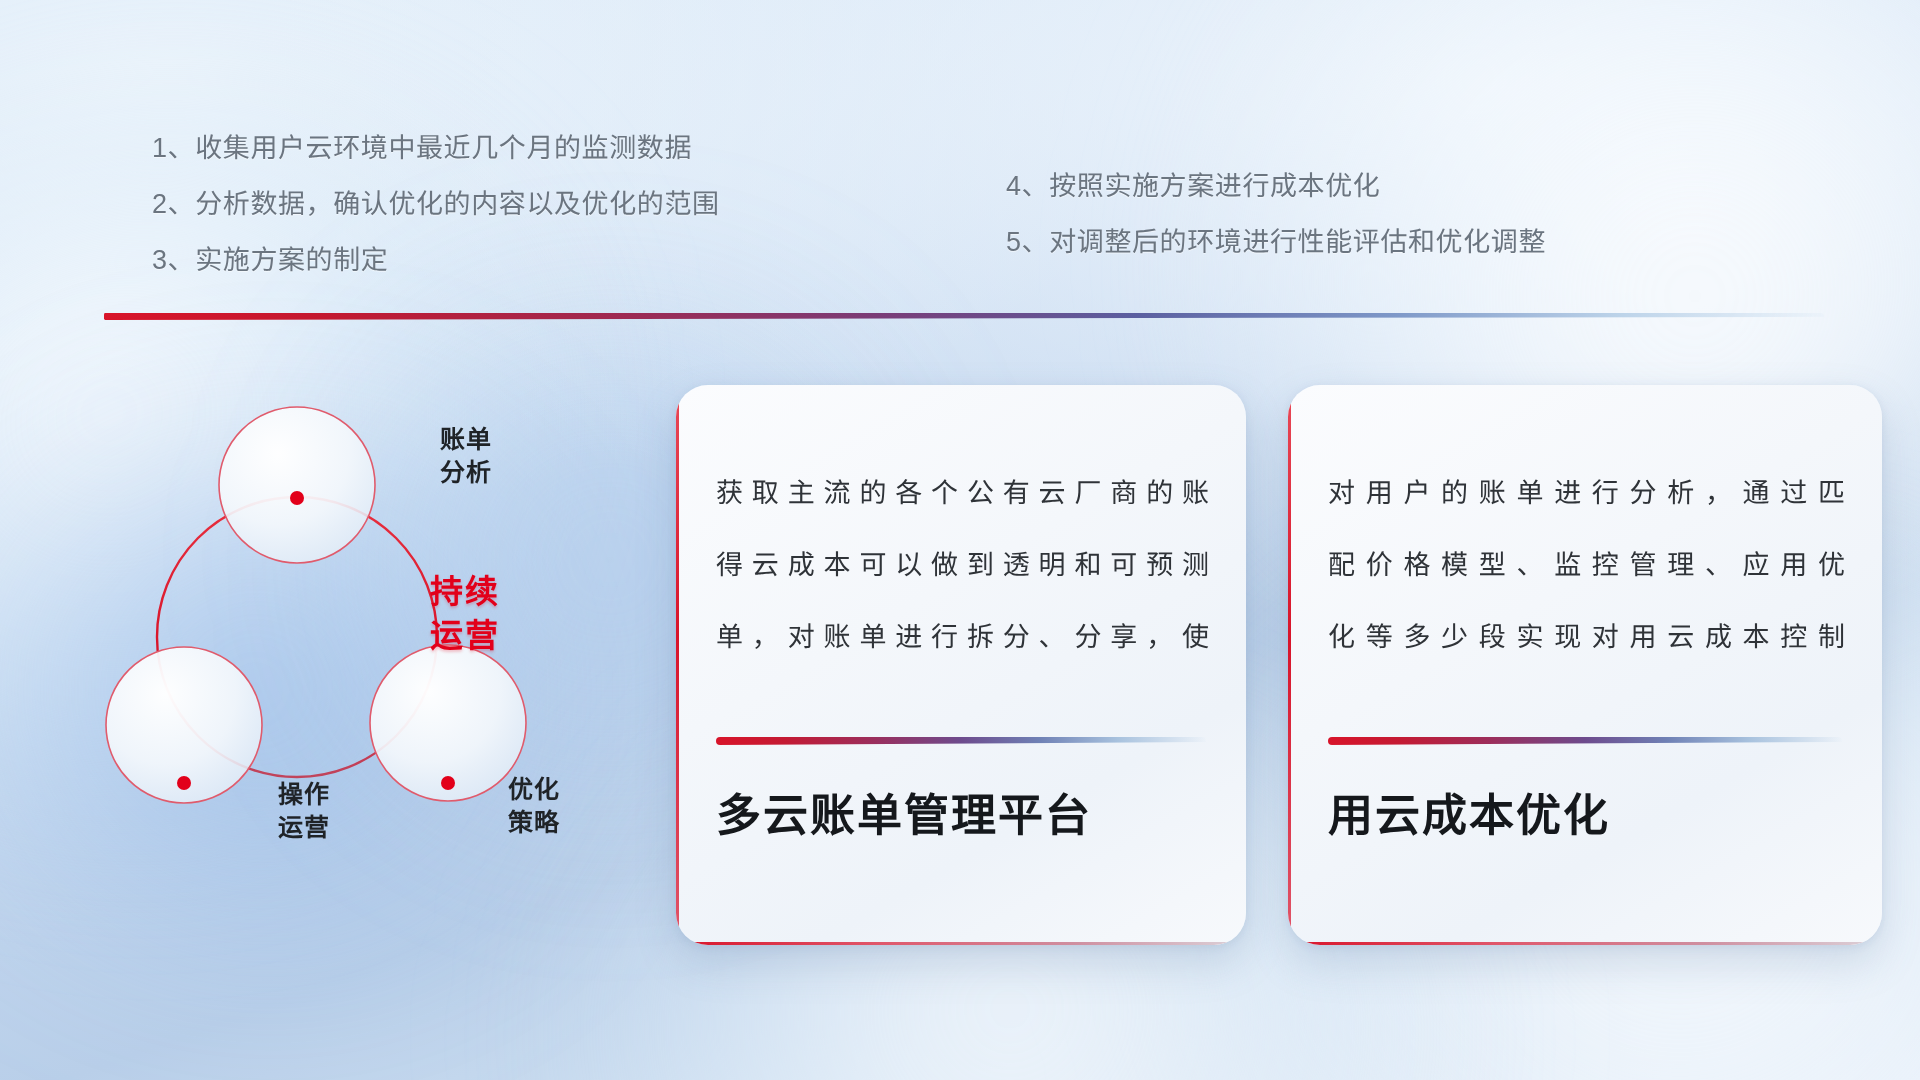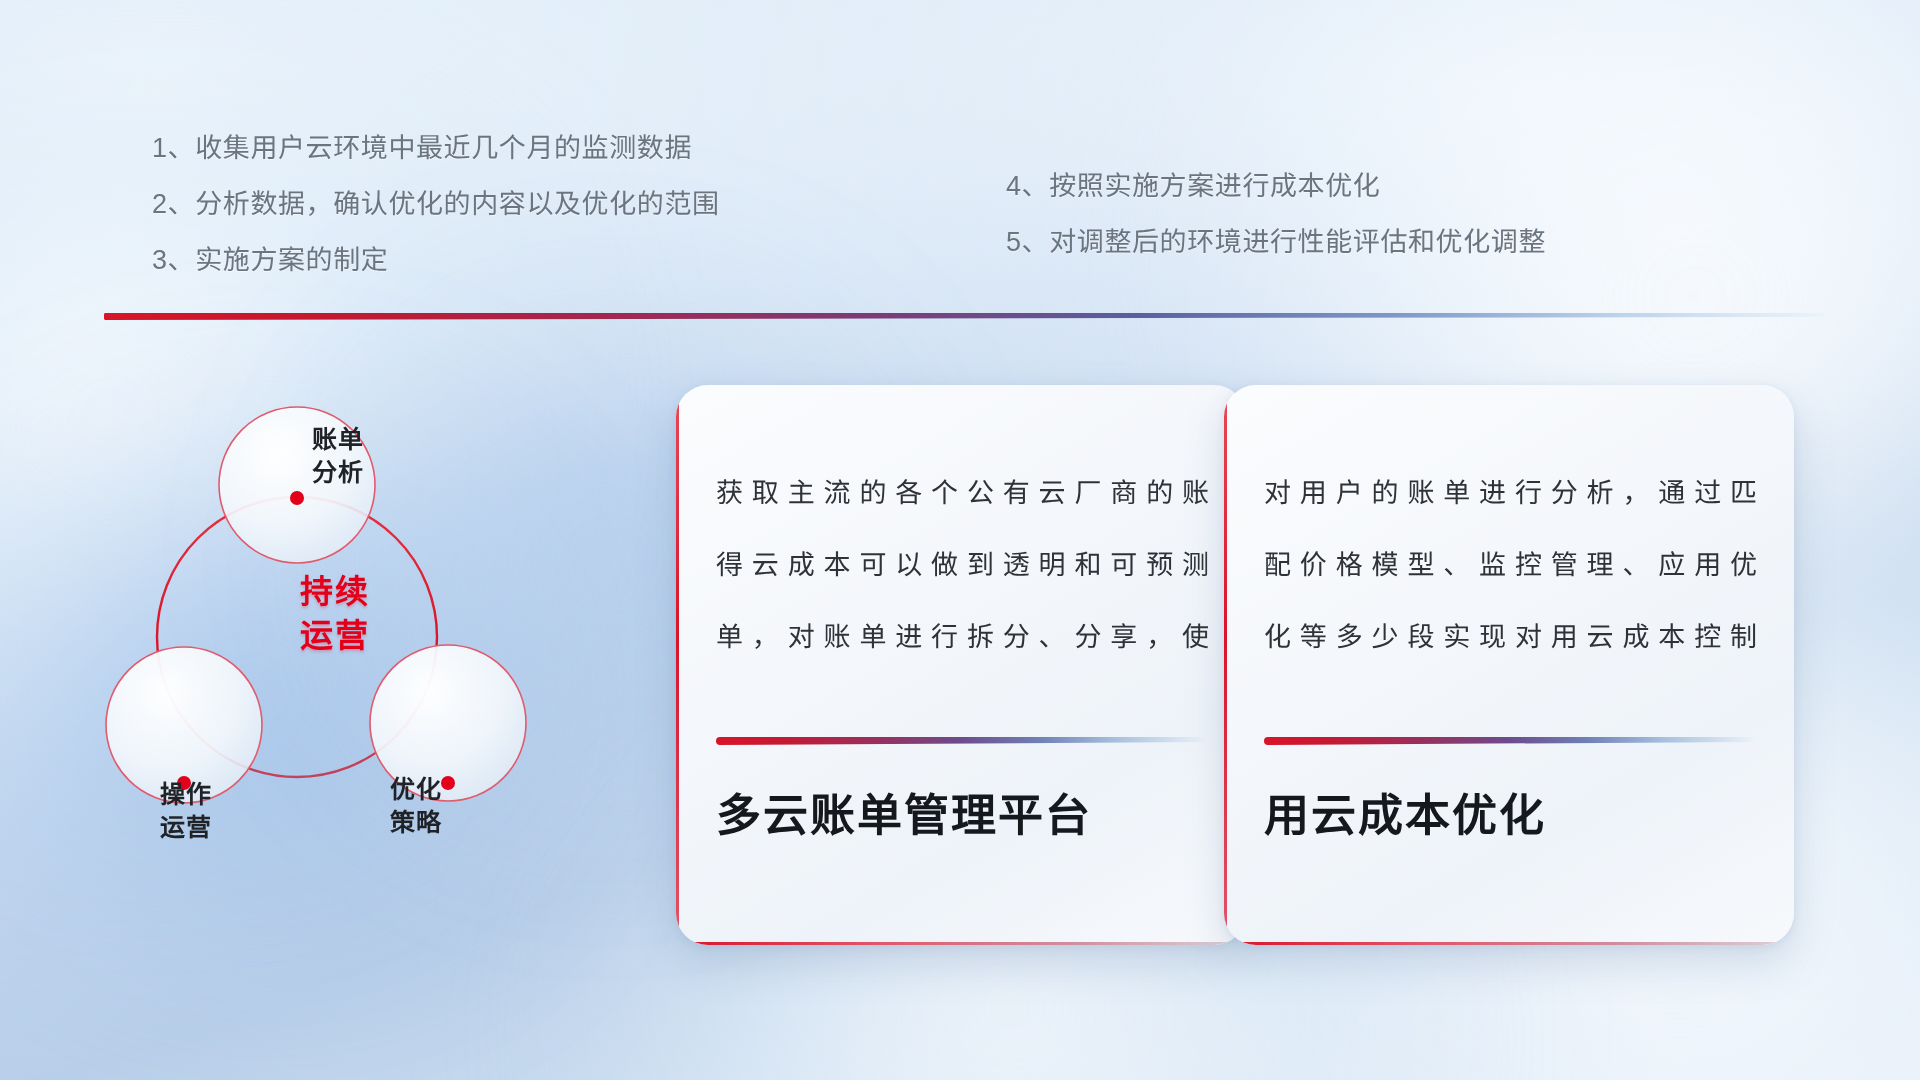--- a/index.html
+++ b/index.html
@@ -109,21 +109,21 @@
   #venn {
     position: absolute;
     left: 100px;
     top: 355px;
     width: 520px;
     height: 560px;
   }
   #venn svg { position: absolute; left: 0; top: 0; }
   .venn-label {
     position: absolute;
-    text-align: left;
+    text-align: right;
     color: #1f2327;
     font-weight: bold;
     font-size: 25px;
     line-height: 33px;
     letter-spacing: 1px;
     white-space: nowrap;
   }
   .venn-label.center {
     color: #e2001a;
     font-size: 33px;
@@ -155,21 +155,21 @@
     background: linear-gradient(180deg, #e84a58 0%, #d8142a 45%, #e0566a 100%);
   }
   .card::after {
     content: "";
     position: absolute;
     left: 0; right: 0; bottom: 0;
     height: 3px;
     background: linear-gradient(90deg, #d8142a 0%, #e0566a 35%, #cf8fa0 70%, #dcd3da 100%);
   }
   #card-1 { left: 676px; }
-  #card-2 { left: 1224px; }
+  #card-2 { left: 1288px; padding-left: 24px; }
 
   .card-body {
     position: absolute;
     left: 40px;
     right: 36px;
     top: 72px;
   }
   .card-para {
     color: #2f3338;
     font-size: 27px;

